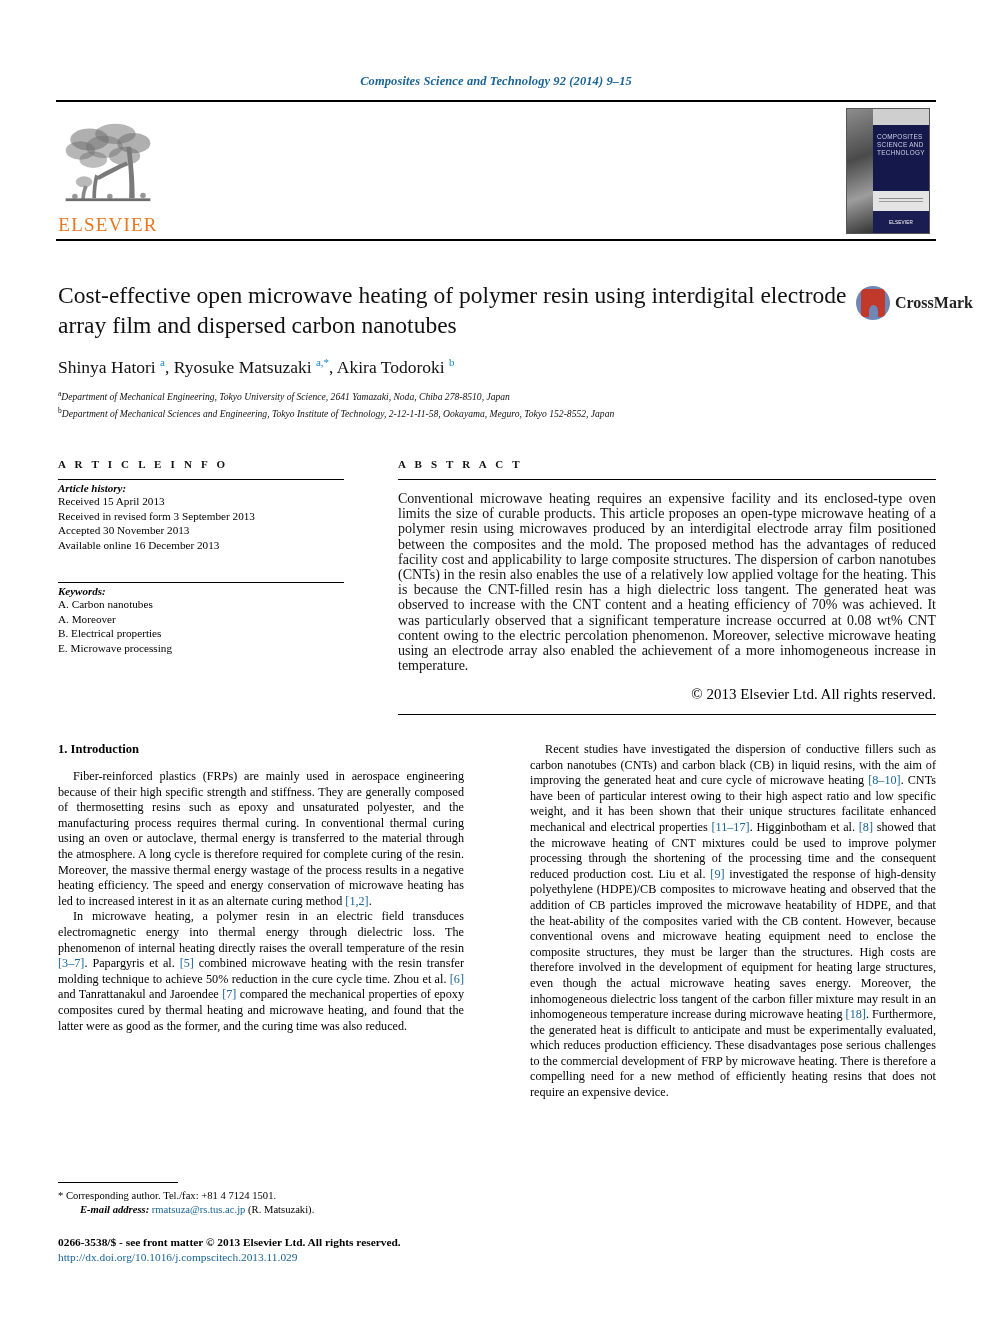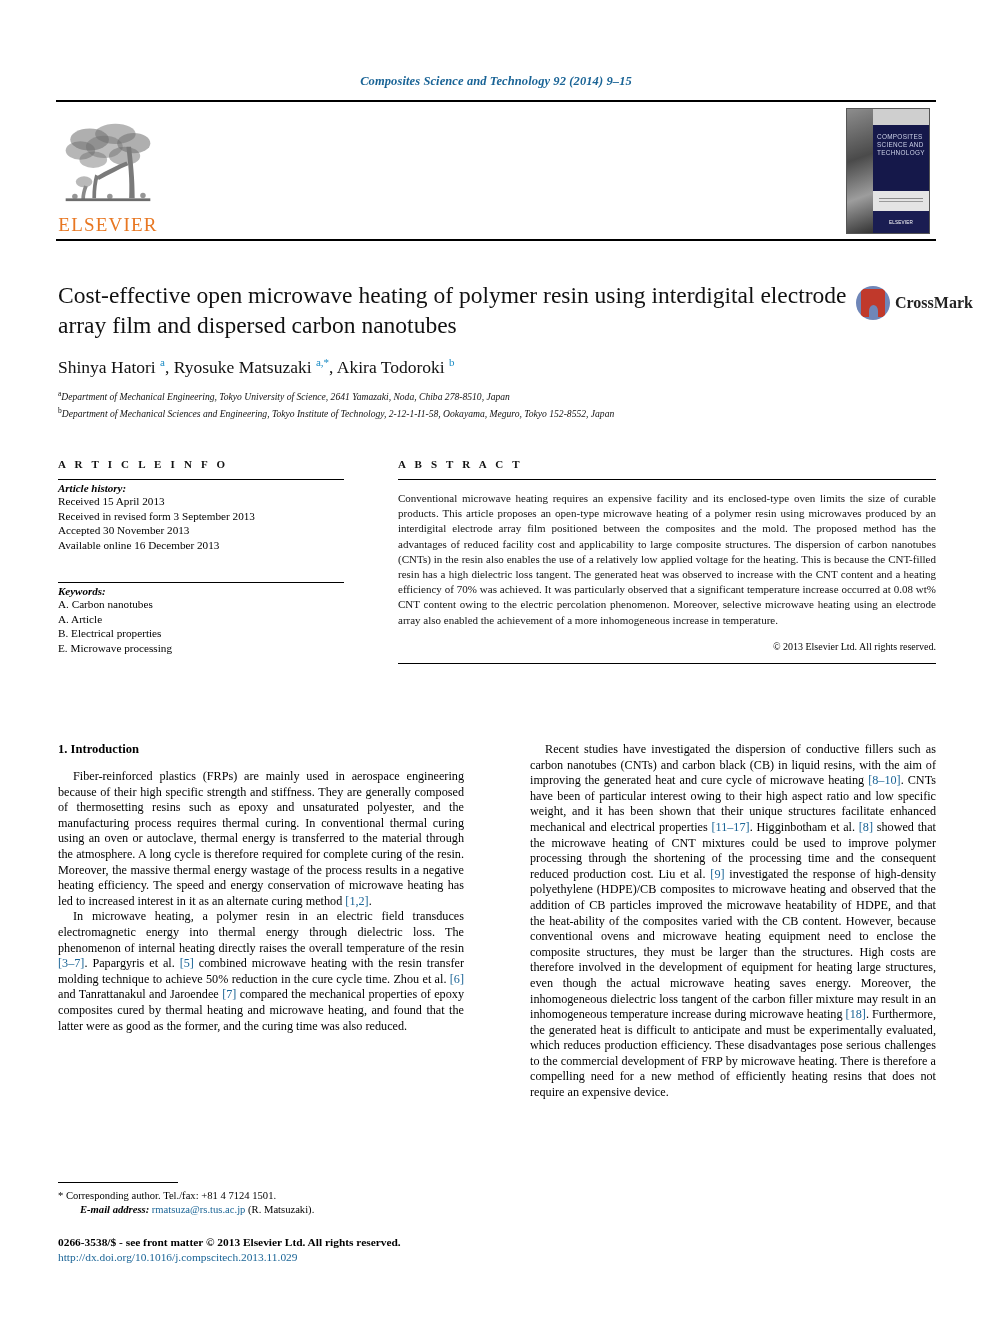--- a/index.html
+++ b/index.html
@@ -291,29 +291,29 @@
   }
   .kw-block {
     margin-top: 30px;
   }
   .kw-block .hrule2 {
     border-top: 1.6px solid #000;
     margin-bottom: 2px;
   }
   .abstract-text {
     font-family: "Liberation Serif", serif;
-    font-size: 11px;
+    font-size: 14px;
     line-height: 15.2px;
     text-align: justify;
     margin-top: 11px;
     color: #111;
   }
   .copyright {
     font-family: "Liberation Serif", serif;
-    font-size: 10px;
+    font-size: 15px;
     text-align: right;
     margin-top: 13px;
   }
   .abs-bottom-rule {
     border-top: 1.6px solid #000;
     margin-top: 11px;
   }
 
   
   .body-cols {
@@ -469,21 +469,21 @@
       <div class="hist-label">Article history:</div>
       <div class="hist-line">Received 15 April 2013</div>
       <div class="hist-line">Received in revised form 3 September 2013</div>
       <div class="hist-line">Accepted 30 November 2013</div>
       <div class="hist-line">Available online 16 December 2013</div>
 
       <div class="kw-block">
         <div class="hrule2"></div>
         <div class="kw-label">Keywords:</div>
         <div class="kw-line">A. Carbon nanotubes</div>
-        <div class="kw-line">A. Article</div>
+        <div class="kw-line">A. Moreover</div>
         <div class="kw-line">B. Electrical properties</div>
         <div class="kw-line">E. Microwave processing</div>
       </div>
     </div>
 
     <div class="abs-col">
       <div class="col-head">A B S T R A C T</div>
       <div class="hrule"></div>
       <div class="abstract-text">Conventional microwave heating requires an expensive facility and its enclosed-type oven limits the size of curable products. This article proposes an open-type microwave heating of a polymer resin using microwaves produced by an interdigital electrode array film positioned between the composites and the mold. The proposed method has the advantages of reduced facility cost and applicability to large composite structures. The dispersion of carbon nanotubes (CNTs) in the resin also enables the use of a relatively low applied voltage for the heating. This is because the CNT-filled resin has a high dielectric loss tangent. The generated heat was observed to increase with the CNT content and a heating efficiency of 70% was achieved. It was particularly observed that a significant temperature increase occurred at 0.08 wt% CNT content owing to the electric percolation phenomenon. Moreover, selective microwave heating using an electrode array also enabled the achievement of a more inhomogeneous increase in temperature.</div>
       <div class="copyright">© 2013 Elsevier Ltd. All rights reserved.</div>

